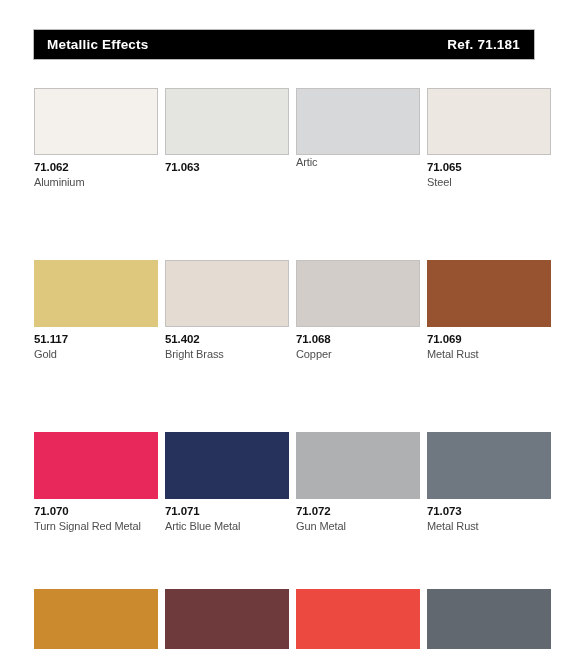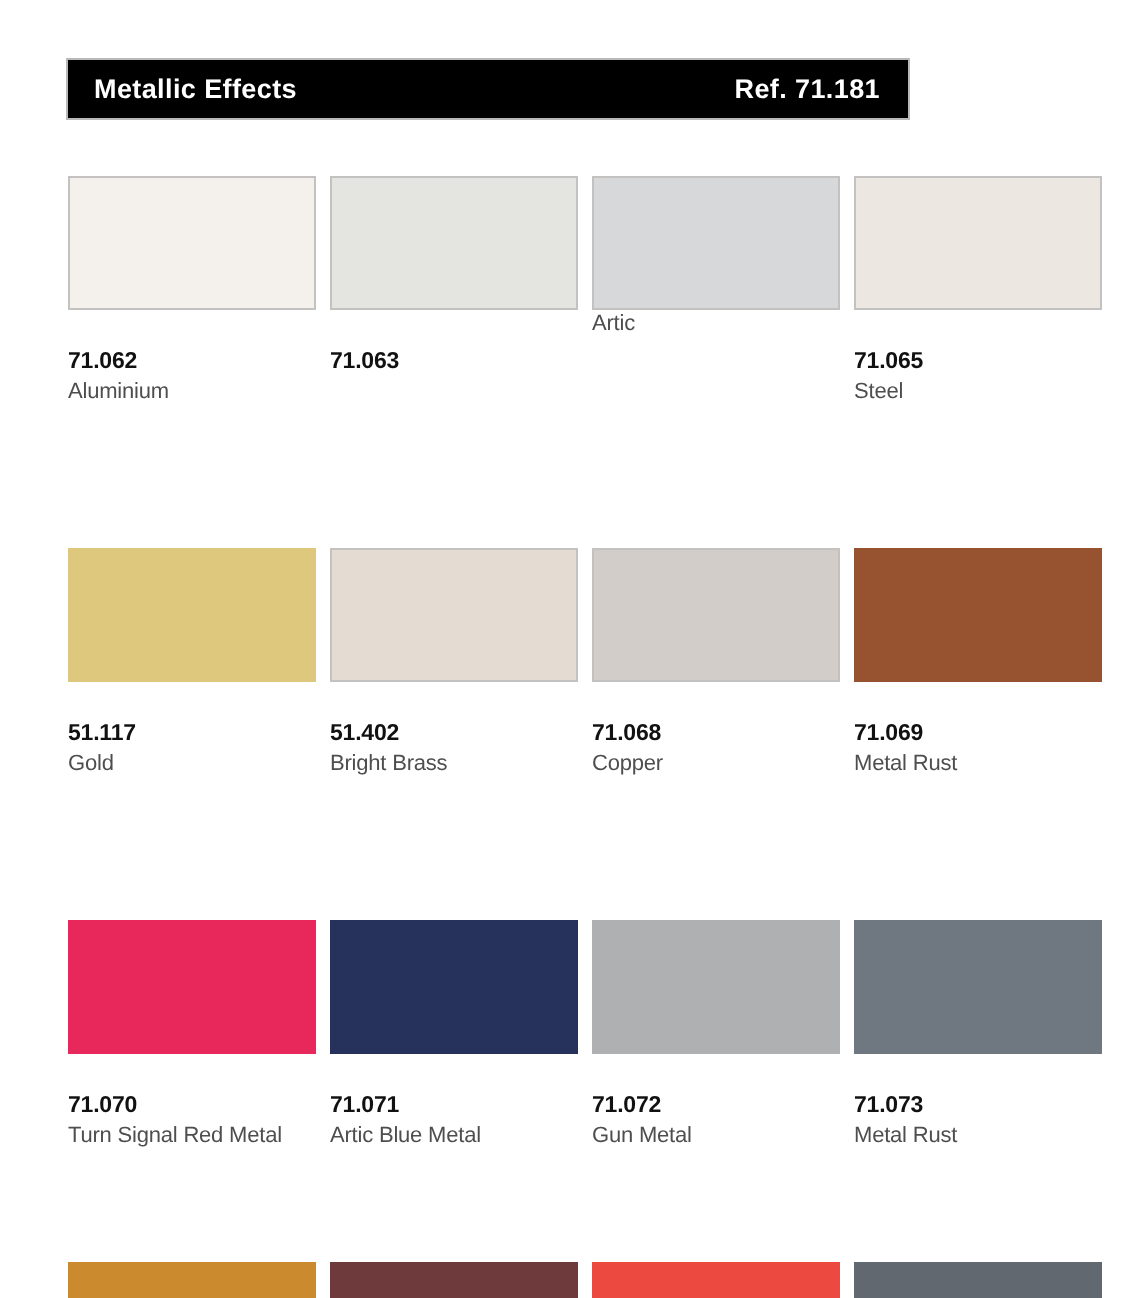--- a/index.html
+++ b/index.html
@@ -19,21 +19,21 @@
     width: 568px;
     height: 649px;
     background: #ffffff;
     box-sizing: border-box;
   }
   
   .header-bar {
     position: absolute;
     left: 33px;
     top: 29px;
-    width: 422px;
+    width: 502px;
     height: 31px;
     background: #000000;
     border: 1px solid #b9b9b9;
     box-sizing: border-box;
     display: flex;
     align-items: center;
     justify-content: space-between;
     padding: 0 14px 0 13px;
   }
   .header-title {
@@ -75,21 +75,21 @@
     border: 1px solid #c4c2c0;
   }
   .swatch-chip.no-border {
     border: none;
   }
   .swatch-code {
     font-size: 11.5px;
     font-weight: bold;
     color: #111111;
     line-height: 15px;
-    margin-top: 19px;
+    margin-top: 5px;
     letter-spacing: -0.1px;
     white-space: nowrap;
   }
   .swatch-name {
     font-size: 11px;
     font-weight: normal;
     color: #4e4e4e;
     line-height: 14px;
     letter-spacing: -0.1px;
     max-width: 124px;

